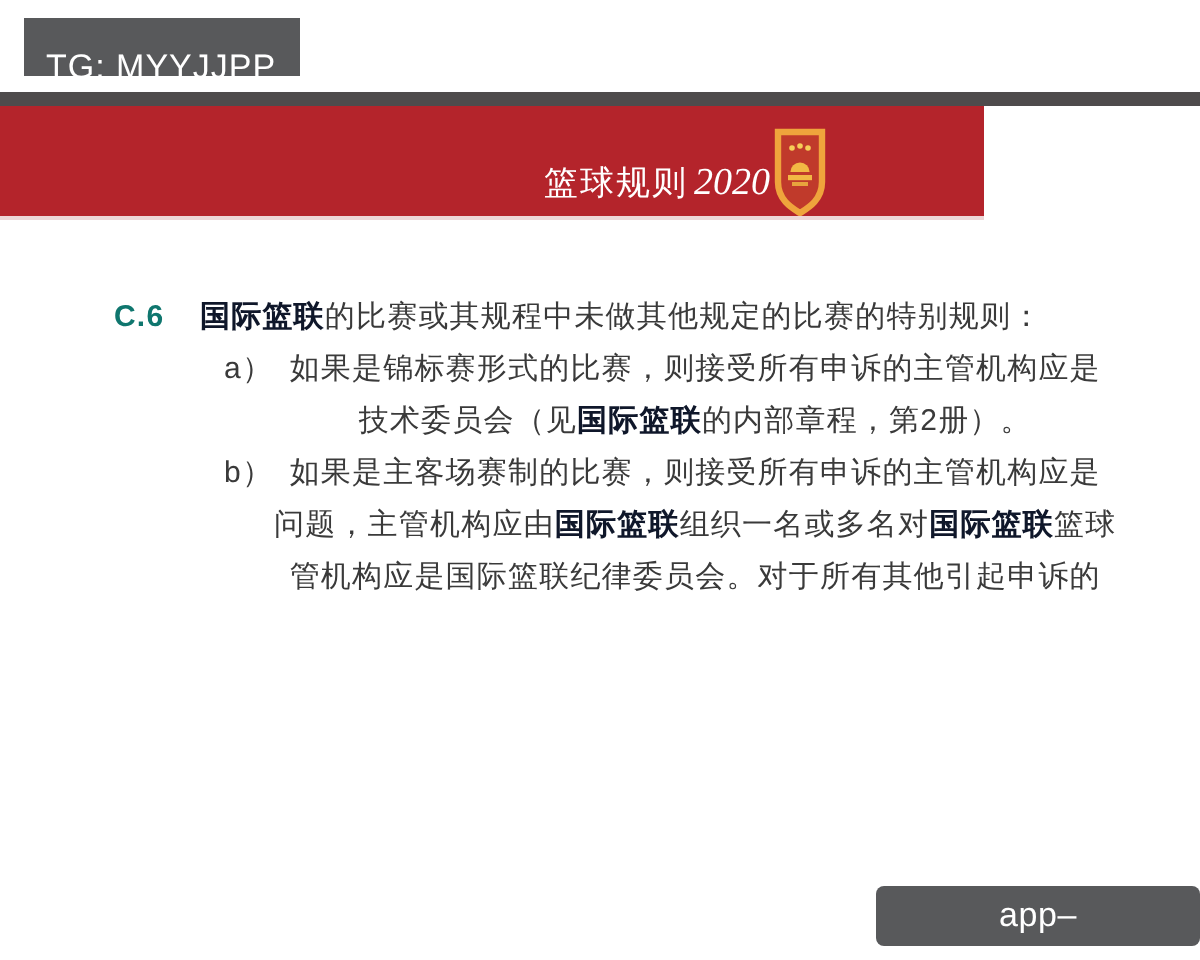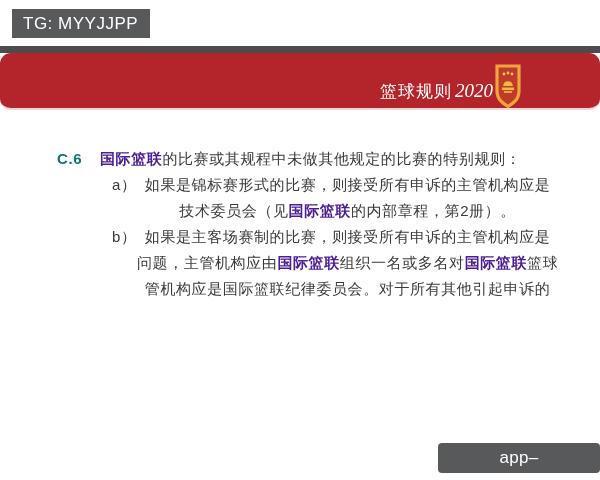--- a/index.html
+++ b/index.html
@@ -13,36 +13,35 @@
   }
 
   
   .tg-badge {
     position:absolute; left:12px; top:9px;
     height:29px; min-width:125px;
     background:#58595b;
     color:#ffffff;
     font-size:17px;
     line-height:29px;
-    padding:0 12px 0 11px;
+    padding:10px 12px 0 11px;
     letter-spacing:0.5px;
   }
 
   
   .dark-strip {
     position:absolute; left:0; top:46px;
     width:600px; height:7px;
     background:#4e4b4c;
   }
   .red-band {
     position:absolute; left:0; top:53px;
-    width:600px; height:57px;
+    width:492px; height:57px;
     background:#b4242b;
     border-bottom:2px solid #eed6d7;
-    border-radius:11px;
   }
   .band-title {
     position:absolute; right:107px; top:27px;
     color:#ffffff;
     font-size:17px;
     white-space:nowrap;
     letter-spacing:1px;
   }
   .band-title .year {
     font-family:"Liberation Serif","DejaVu Serif",serif;
@@ -69,21 +68,21 @@
   }
   .rule-id {
     width:43px;
     flex:0 0 43px;
     font-weight:700;
     color:#0f766e;
     font-size:15px;
   }
   .rule-text { flex:1; }
   .line { white-space:nowrap; }
-  .b { font-weight:700; color:#4c1d95; }
+  .b { font-weight:700; color:#0f172a; }
   .item { display:flex; margin-left:12px; }
   .item .marker { flex:0 0 25px; width:25px; }
   .item .lines { flex:1;text-align:center; }
 
   
   .watermark {
     position:absolute; left:438px; top:443px;
     height:30px; min-width:157px;
     background:#58595b;
     border-radius:4px;

